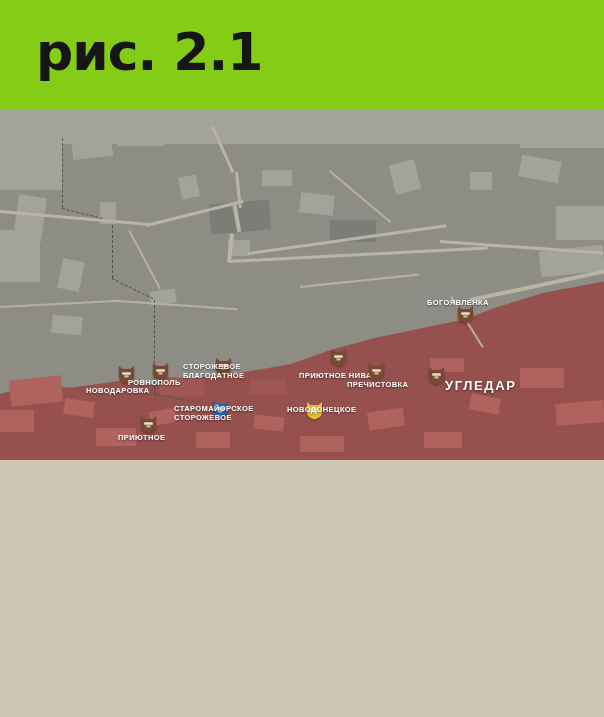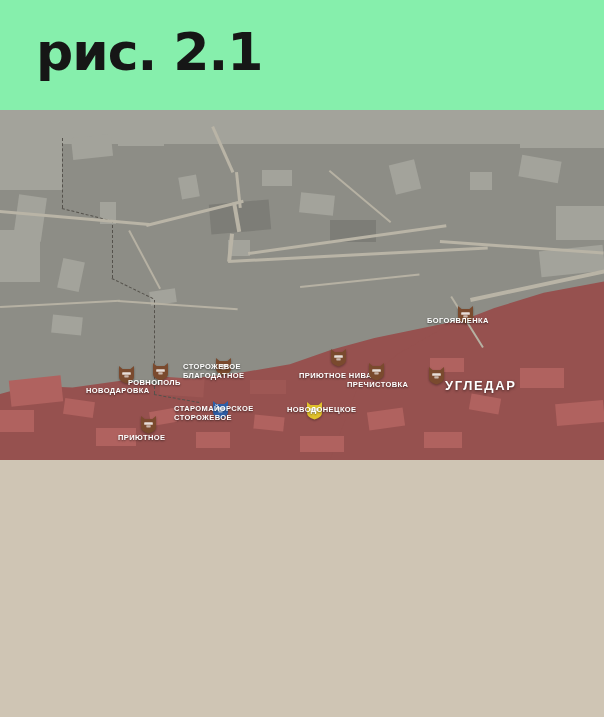--- a/index.html
+++ b/index.html
@@ -16,21 +16,21 @@
     height: 717px;
     background: #cfc5b4;
   }
 
   
   .header {
     position: absolute;
     left: 0; top: 0;
     width: 604px;
     height: 110px;
-    background: #86efac;
+    background: #84cc16;
   }
   .header-title {
     position: absolute;
     left: 36px;
     top: 22px;
     font-size: 52px;
     font-weight: bold;
     color: #161616;
     letter-spacing: -1px;
     font-family: "DejaVu Sans", sans-serif;
@@ -272,21 +272,21 @@
           </svg>
         </div>
         <div class="label" style="left: 347px; top: 270px; white-space: pre-line;">ПРЕЧИСТОВКА</div>
         <div class="unit" style="left: 457px; top: 195px;">
           <svg width="17" height="19" viewBox="0 0 17 19">
             <path d="M1 1 L4.5 4 L12.5 4 L16 1 L16 12 Q16 16 8.5 18.5 Q1 16 1 12 Z" fill="#7a4a2e"></path>
             <rect x="4.2" y="7.2" width="8.6" height="2.6" rx="0.6" fill="rgba(255,255,255,0.82)"></rect>
             <rect x="6.3" y="10.2" width="4.4" height="2.2" rx="0.6" fill="rgba(255,255,255,0.6)"></rect>
           </svg>
         </div>
-        <div class="label" style="left: 427px; top: 206px; white-space: pre-line;">БОГОЯВЛЕНКА</div>
+        <div class="label" style="left: 427px; top: 188px; white-space: pre-line;">БОГОЯВЛЕНКА</div>
         <div class="unit" style="left: 428px; top: 256px;">
           <svg width="17" height="19" viewBox="0 0 17 19">
             <path d="M1 1 L4.5 4 L12.5 4 L16 1 L16 12 Q16 16 8.5 18.5 Q1 16 1 12 Z" fill="#7a4a2e"></path>
             <rect x="4.2" y="7.2" width="8.6" height="2.6" rx="0.6" fill="rgba(255,255,255,0.82)"></rect>
             <rect x="6.3" y="10.2" width="4.4" height="2.2" rx="0.6" fill="rgba(255,255,255,0.6)"></rect>
           </svg>
         </div>
         <div class="label city" style="left: 445px; top: 268px; white-space: pre-line;">УГЛЕДАР</div>
         <div class="unit" style="left: 212px; top: 290px;">
           <svg width="17" height="19" viewBox="0 0 17 19">

